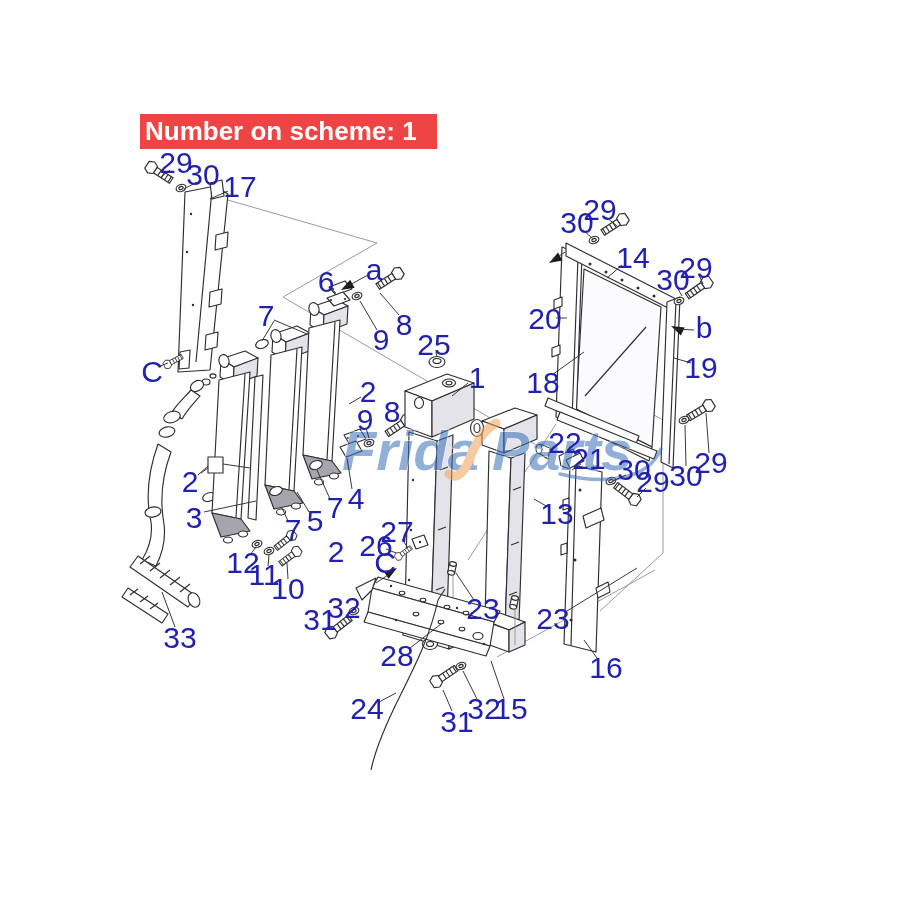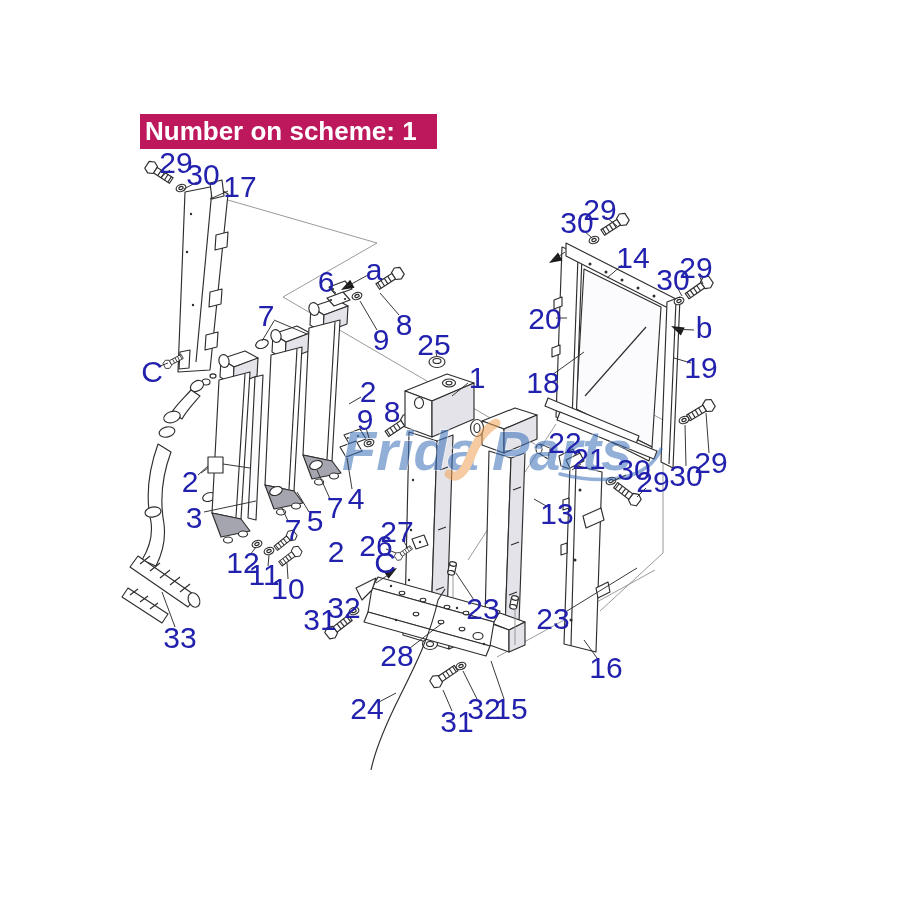--- a/index.html
+++ b/index.html
@@ -21,21 +21,21 @@
           text-anchor:middle;dominant-baseline:central;}
   .wm{font-family:"Liberation Sans",sans-serif;font-style:italic;
       font-weight:bold;font-size:56px;paint-order:stroke;stroke:#ffffff;
       stroke-width:1.5px;}
   .wm-swoosh{fill:none;stroke-width:9;stroke-linecap:round;}
   .wm-tail{fill:none;stroke-width:3.5;stroke-linecap:round;}
 </style>
 </head>
 <body>
 
-<div class="header" style="background: #be185d; color: rgb(255, 255, 255);">Number on scheme: 1</div>
+<div class="header" style="background: #ef4444; color: rgb(255, 255, 255);">Number on scheme: 1</div>
 
 <svg width="900" height="900" viewBox="0 0 900 900">
   <defs>
     <g id="bolt">
       <path class="fw" d="M-6,-4 L-1,-6.5 L4,-4 L4,4 L-1,6.5 L-6,4 Z"></path>
       <path class="fw" d="M4,-3.3 L23,-3.3 L23,3.3 L4,3.3 Z"></path>
       <path class="ln" d="M9,-3.3 V3.3 M13,-3.3 V3.3 M17,-3.3 V3.3 M21,-3.3 V3.3"></path>
     </g>
     <g id="washer">
       <ellipse rx="5" ry="3.4" class="fw"></ellipse>

